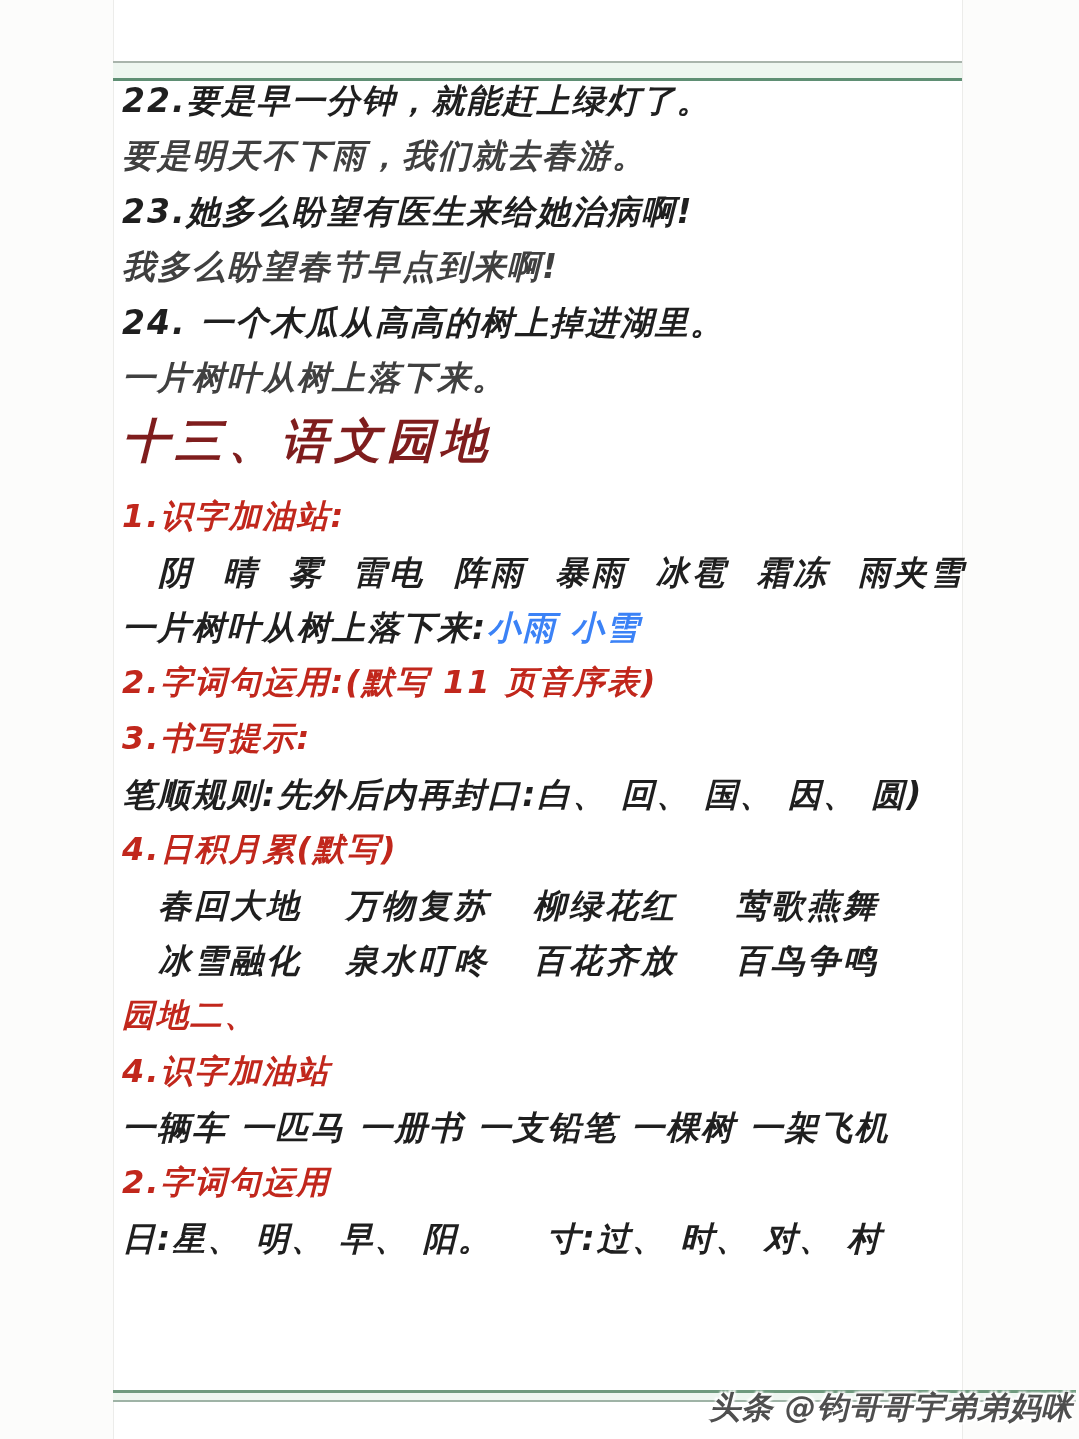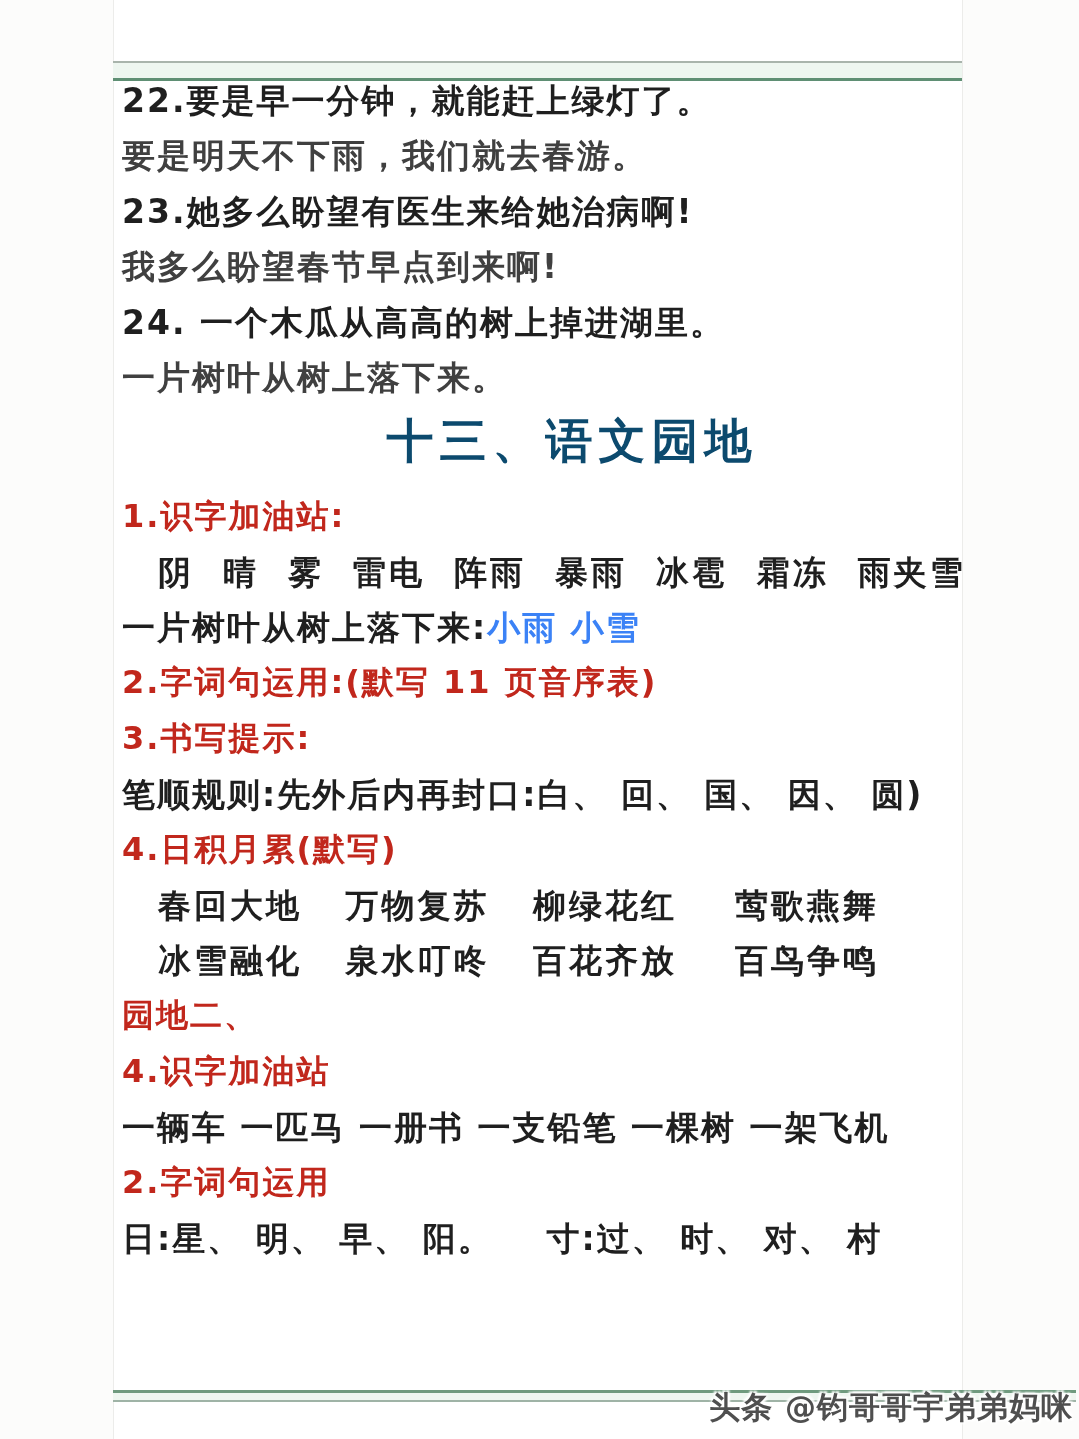--- a/index.html
+++ b/index.html
@@ -7,20 +7,21 @@
     padding: 0;
     background: #f7f7f5;
     font-family: "DejaVu Sans", "Liberation Sans", sans-serif;
   }
   .page {
     position: relative;
     width: 1079px;
     height: 1439px;
     background: #fcfcfb;
     overflow: hidden;
+    font-style: italic;
   }
   .content-sheet {
     position: absolute;
     left: 113px;
     top: 0;
     width: 848px;
     height: 1439px;
     background: #ffffff;
     border-left: 1px solid #ececea;
     border-right: 1px solid #ececea;
@@ -60,25 +61,24 @@
     color: #1f1f1f;
     letter-spacing: 2px;
     white-space: pre-wrap;
     font-weight: 600;
   }
   .line.red { color: #404040; }
   .line.answer { margin-bottom: 23px; }
   .heading {
     font-size: 47px;
     font-weight: bold;
-    color: #0c4a6e;
+    color: #7f1d1d;
     letter-spacing: 6px;
     margin: 8px 0 36px 0;
     line-height: 1.0;
-    text-align: center;
   }
   .sub-red {
     font-size: 32px;
     color: #c1271c;
     font-weight: 700;
     margin: 0 0 24px 0;
     line-height: 1.0;
     letter-spacing: 2px;
     white-space: pre-wrap;
   }

